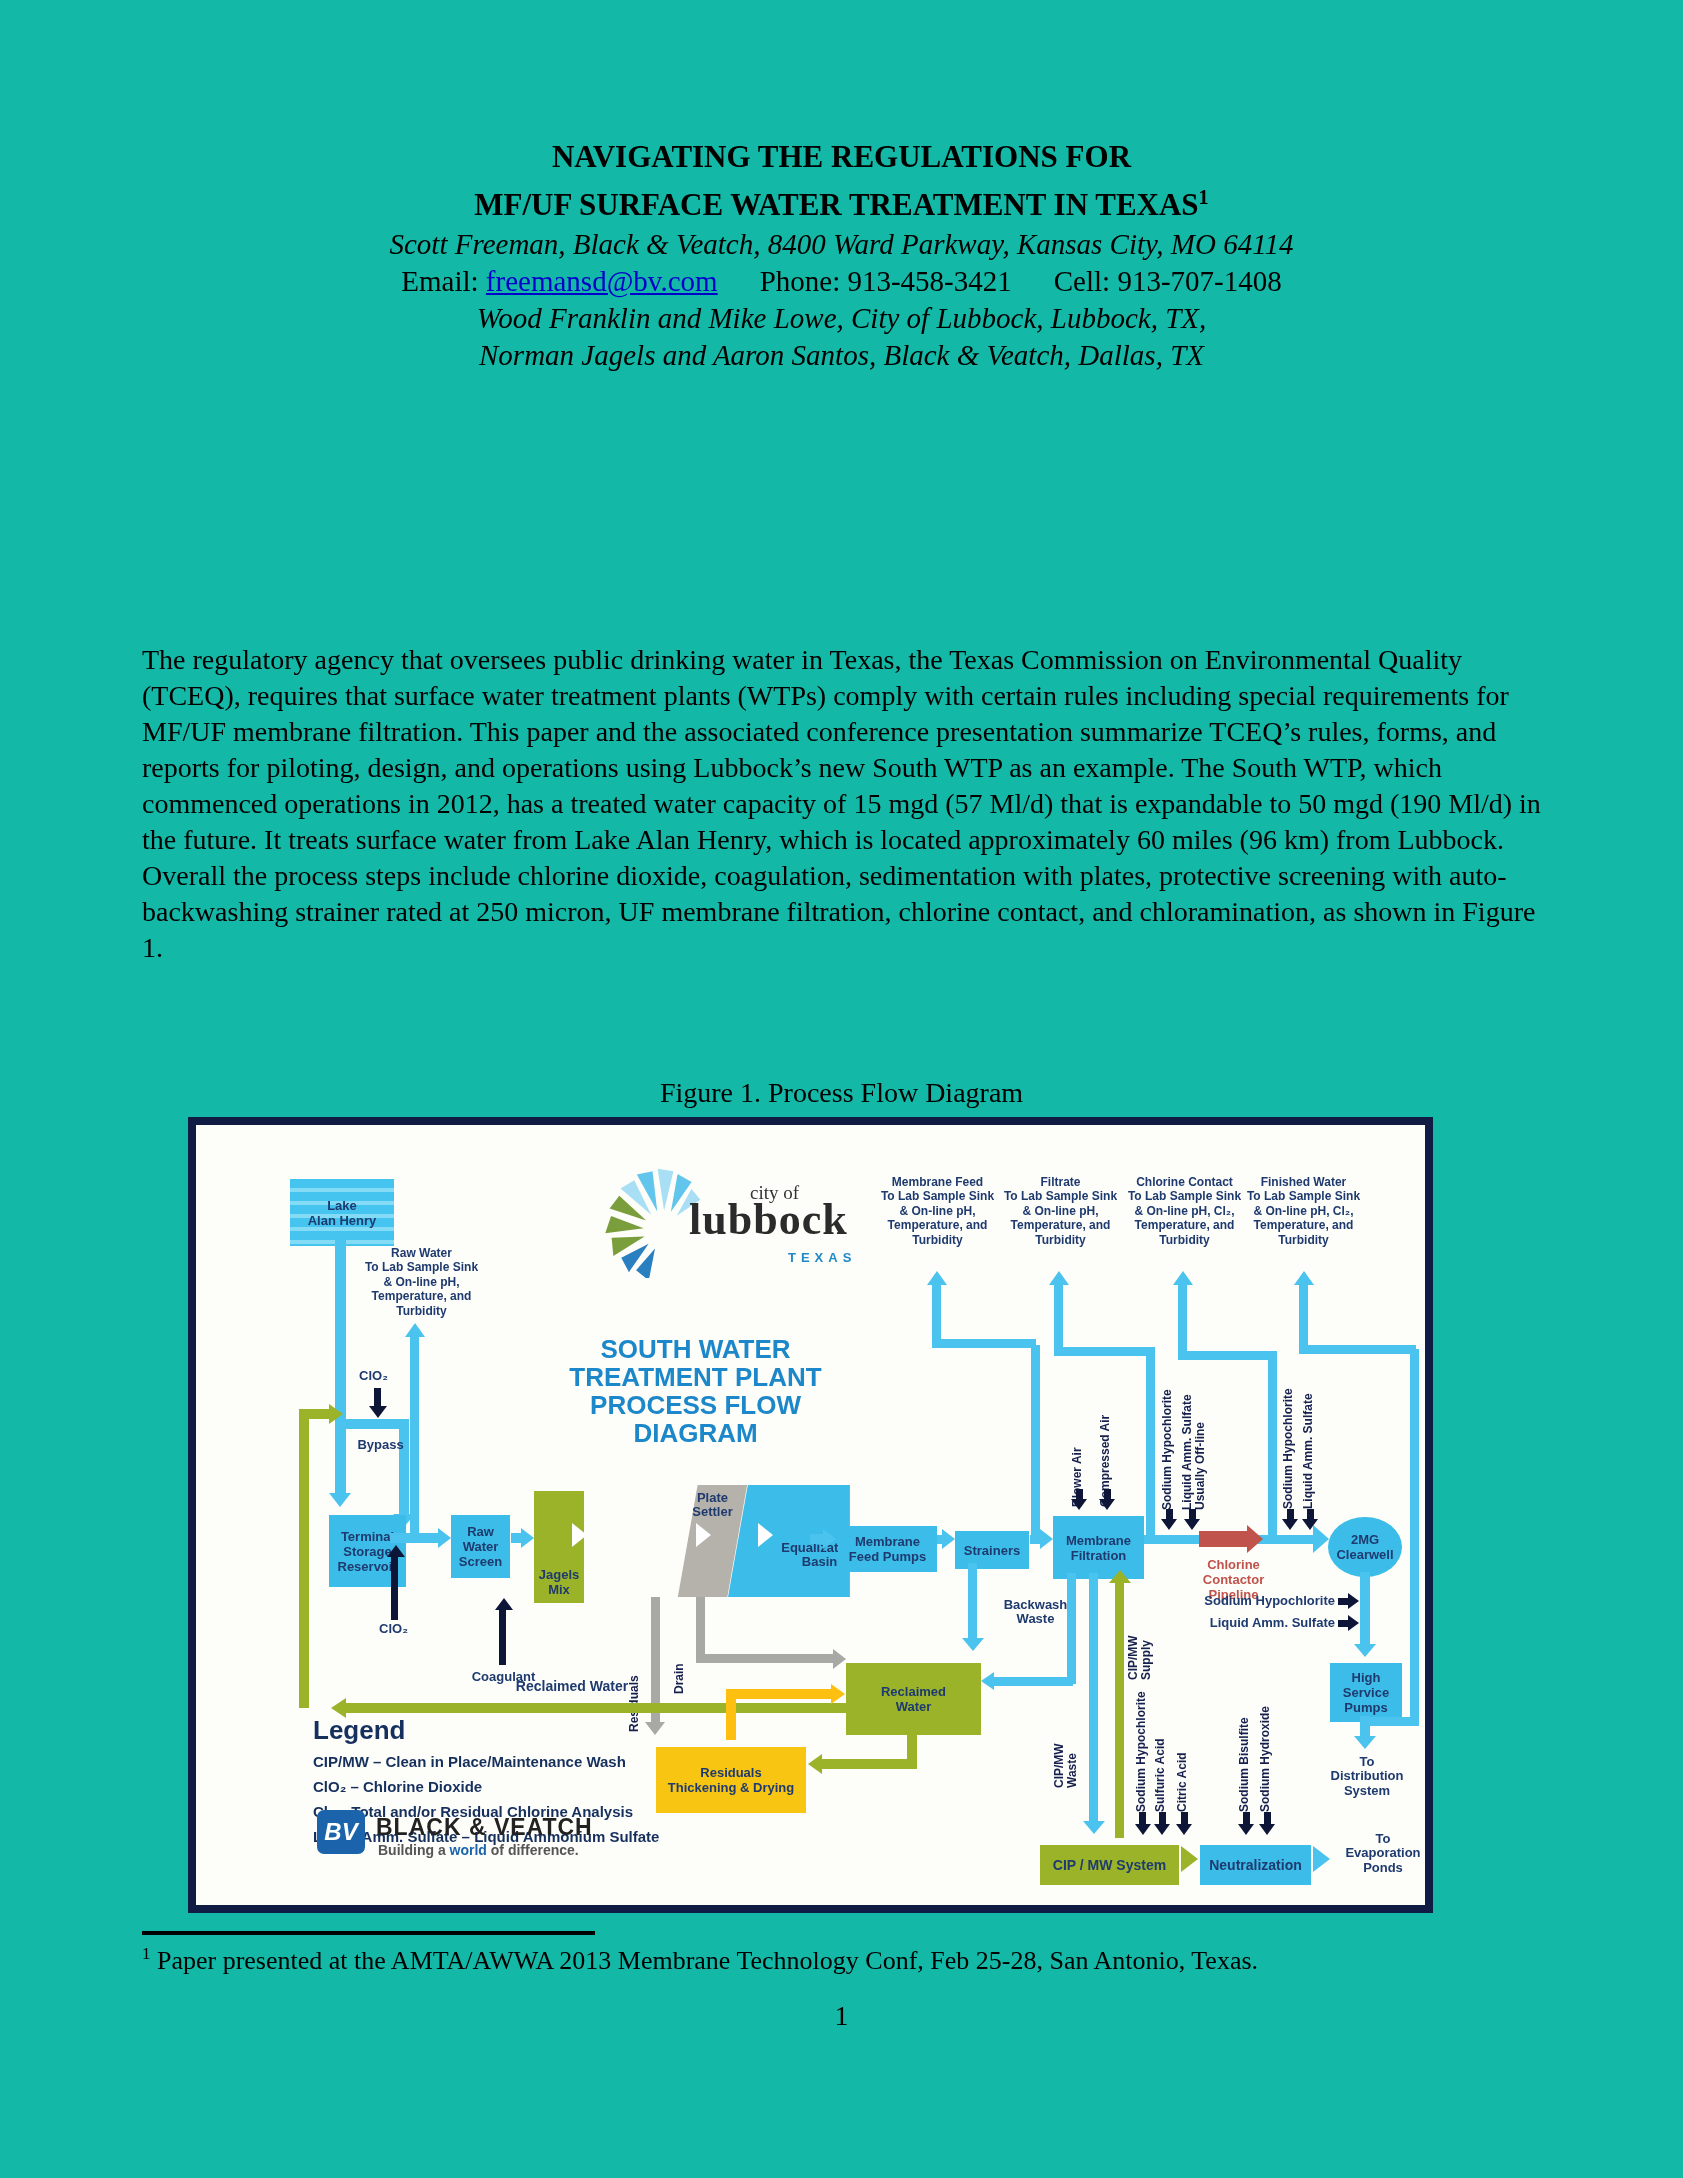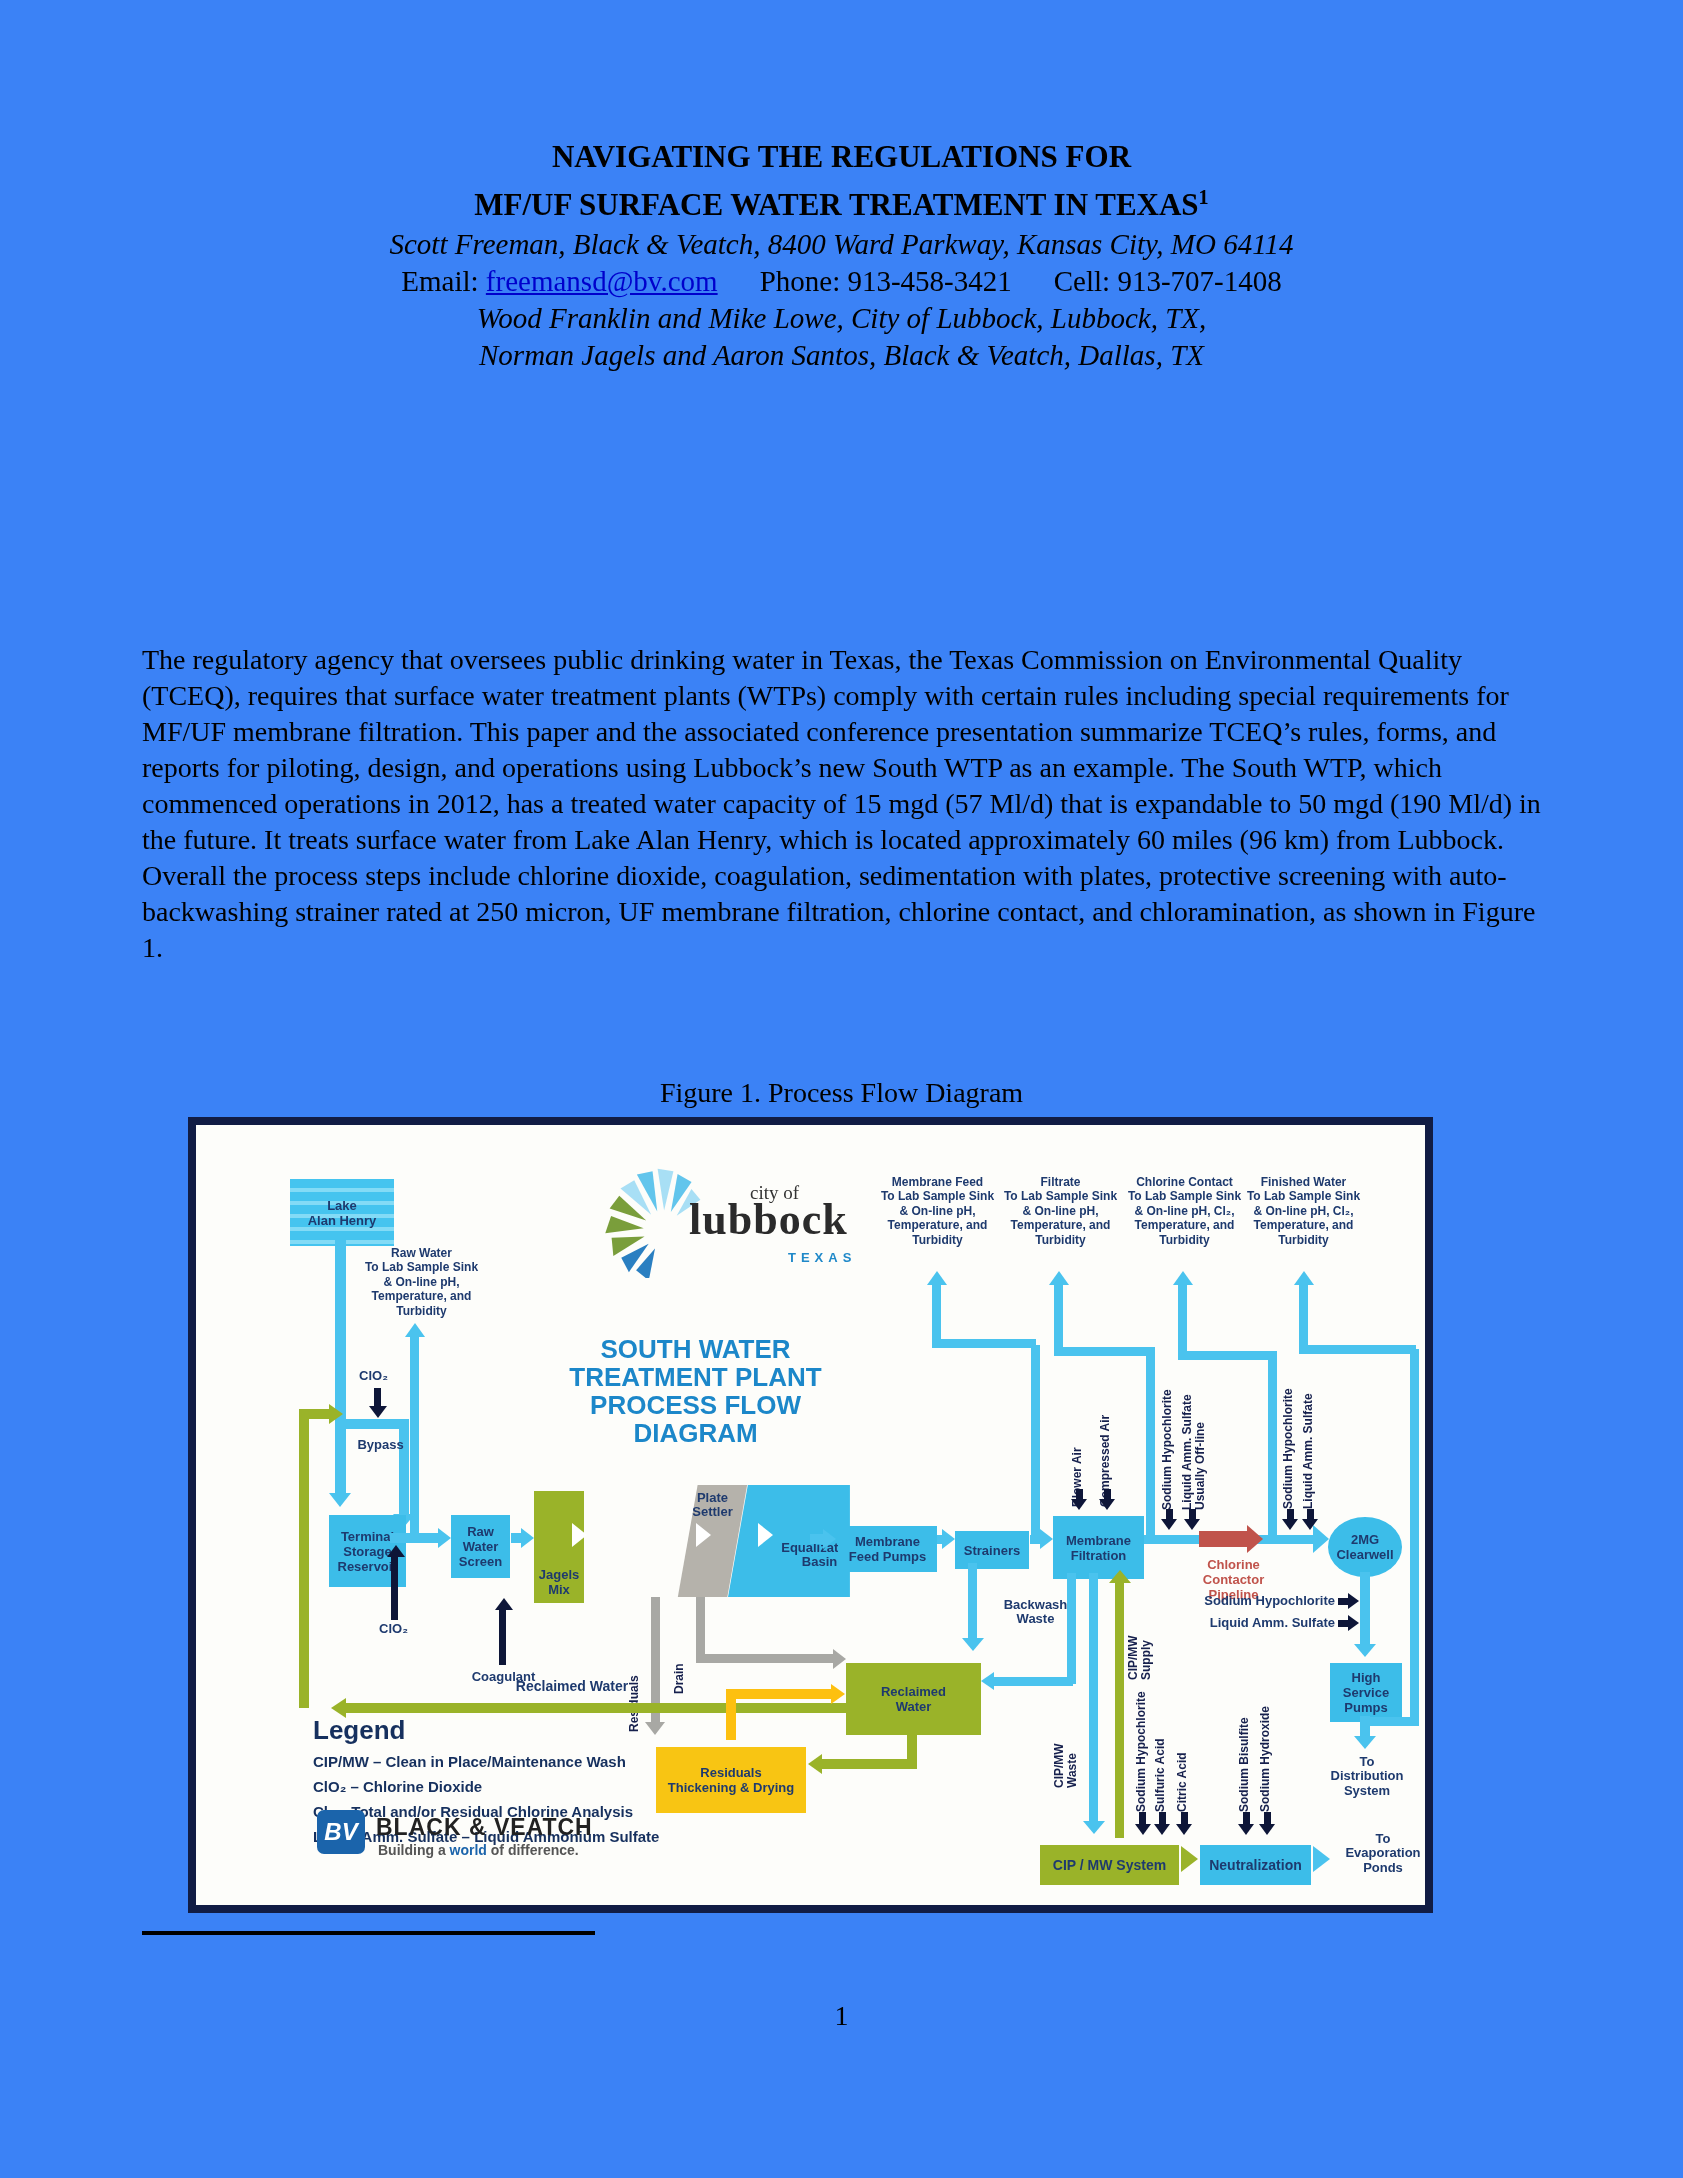--- a/index.html
+++ b/index.html
@@ -1,16 +1,16 @@
 <!DOCTYPE html>
 <html><head>
 <meta charset="utf-8">
 <style>
   html,body{margin:0;padding:0;background:#ffffff;}
-  #page{position:relative;width:1683px;height:2178px;background:#3b82f6;
+  #page{position:relative;width:1683px;height:2178px;background:#14b8a6;
         font-family:"Liberation Serif",serif;color:#000;overflow:hidden;}
   .abs{position:absolute;}
   .ctr{left:0;width:1683px;text-align:center;}
   .pre{white-space:pre-line;}
   
   #doc-title{top:137px;font-size:31px;font-weight:bold;line-height:40px;}
   #authors{top:226px;font-size:29px;line-height:37px;}
   .ital{font-style:italic;}
   a.email{color:#0000cc;}
   .gap{display:inline-block;width:42px;}
@@ -362,16 +362,17 @@
     <div class="bv-square" style="left:121px;top:685px">
         <span>BV</span>
       </div>
     <div class="abs" style="left:180px;top:689px;font-size:23px;letter-spacing:1px;color:#222;">BLACK &amp; VEATCH</div>
     <div class="abs" style="left:182px;top:717px;font-size:14px;color:#555;">
       <span>Building a </span><span style="color:#1b64ab">world</span><span> of difference.</span>
     </div>
   </div>
 
   <div class="abs" id="footnote-rule"></div>
+  <div class="abs" id="footnote"><sup>1</sup><span> Paper presented at the AMTA/AWWA 2013 Membrane Technology Conf, Feb 25-28, San Antonio, Texas.</span></div>
   <div class="abs ctr" id="page-num">1</div>
 
 </div>
 
 
 </body></html>

